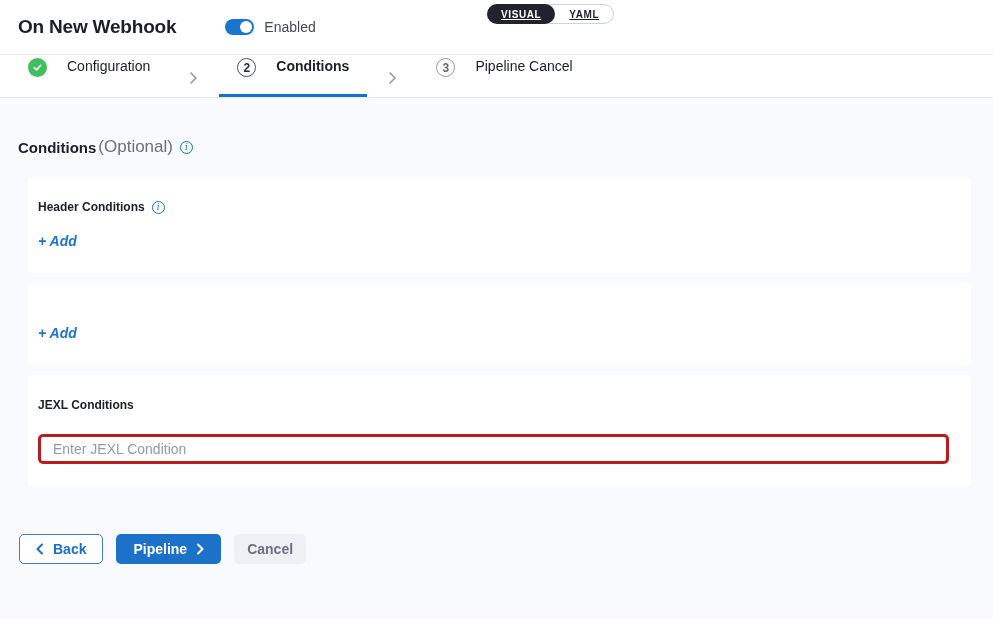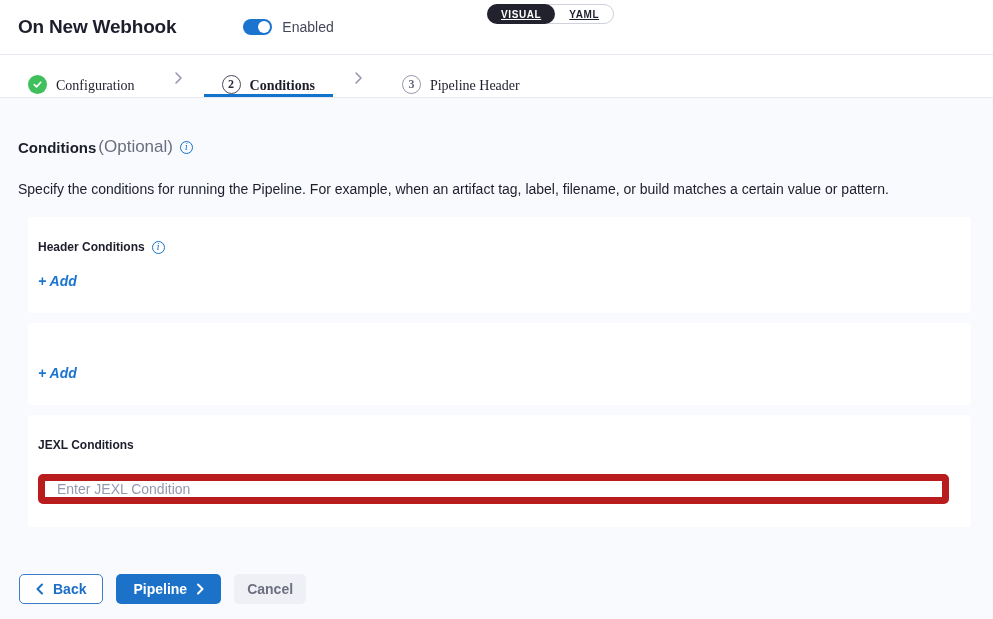--- a/index.html
+++ b/index.html
@@ -22,21 +22,21 @@
     padding: 0 24px 0 18px;
     position: relative;
     flex: 0 0 auto;
   }
   .page-title {
     font-size: 19px;
     font-weight: 700;
     color: #1d1e2c;
     letter-spacing: -0.2px;
   }
-  .toggle-wrap { display: flex; align-items: center; margin-left: 27px; padding-left: 40px; }
+  .toggle-wrap { display: flex; align-items: center; margin-left: 9px; padding-left: 40px; }
   .toggle {
     width: 29px; height: 16px;
     background: #1b75cf;
     border-radius: 9px;
     position: relative;
     cursor: pointer;
   }
   .toggle .knob {
     position: absolute;
     width: 12px; height: 12px;
@@ -81,28 +81,27 @@
     height: 43px;
     background: #fff;
     border-bottom: 1px solid #e7e9f0;
     display: flex;
     align-items: stretch;
     padding-left: 28px;
     flex: 0 0 auto;
   }
   .step {
     display: flex;
-    align-items: flex-end;
-    gap: 9px;
+    align-items: flex-start;
+    gap: 20px;
     padding: 3px 18px 0;
     border-bottom: 3px solid transparent;
     font-size: 14px;
     color: #1d1e2c;
     cursor: pointer;
-    font-family: Liberation Serif, serif;
   }
   .step:first-child { padding-left: 0; }
   .step.active { border-bottom-color: #1173cb; }
   .step.active .step-label { font-weight: 700; }
   .step-circle {
     width: 19px; height: 19px;
     border-radius: 50%;
     display: flex; align-items: center; justify-content: center;
     font-size: 12px;
     font-weight: 600;
@@ -165,21 +164,21 @@
     color: #1b75cf;
     text-decoration: none;
     cursor: pointer;
     font-style: italic;
   }
   .jexl-input {
     display: block;
     width: 100%;
     height: 30px;
     margin-top: 22px;
-    border: 7px solid #b91c1c;
+    border: 3px solid #b91c1c;
     border-radius: 5px;
     padding: 0 12px;
     font-family: "Liberation Sans", sans-serif;
     font-size: 14px;
     color: #1d1e2c;
     background: #fff;
     outline: none;
   }
   .jexl-input::placeholder { color: #9498ad; }
 
@@ -259,33 +258,32 @@
       <span class="step-circle n2">2</span>
       <span class="step-label">Conditions</span>
     </div>
     <span class="step-sep">
       <svg width="9" height="14" viewBox="0 0 9 14">
           <polyline points="2,2 7,7 2,12" fill="none" stroke="#9597af" stroke-width="1.6" stroke-linecap="round" stroke-linejoin="round"></polyline>
         </svg>
     </span>
     <div class="step">
       <span class="step-circle n3">3</span>
-      <span class="step-label">Pipeline Header</span>
+      <span class="step-label">Pipeline Cancel</span>
     </div>
   </div>
 
   <div class="content">
 
     <div class="section-head">
       <span class="section-title">Conditions</span>
       <span class="section-optional">(Optional)</span>
       <span class="info-icon"></span>
     </div>
 
-    <p class="description">Specify the conditions for running the Pipeline. For example, when an artifact tag, label, filename, or build matches a certain value or pattern.</p>
 
     <section class="card">
       <div class="card-title-row">
         <span class="card-title">Header Conditions</span>
         <span class="info-icon"></span>
       </div>
       <a class="add-link">+ Add</a>
     </section>
 
     <section class="card">

